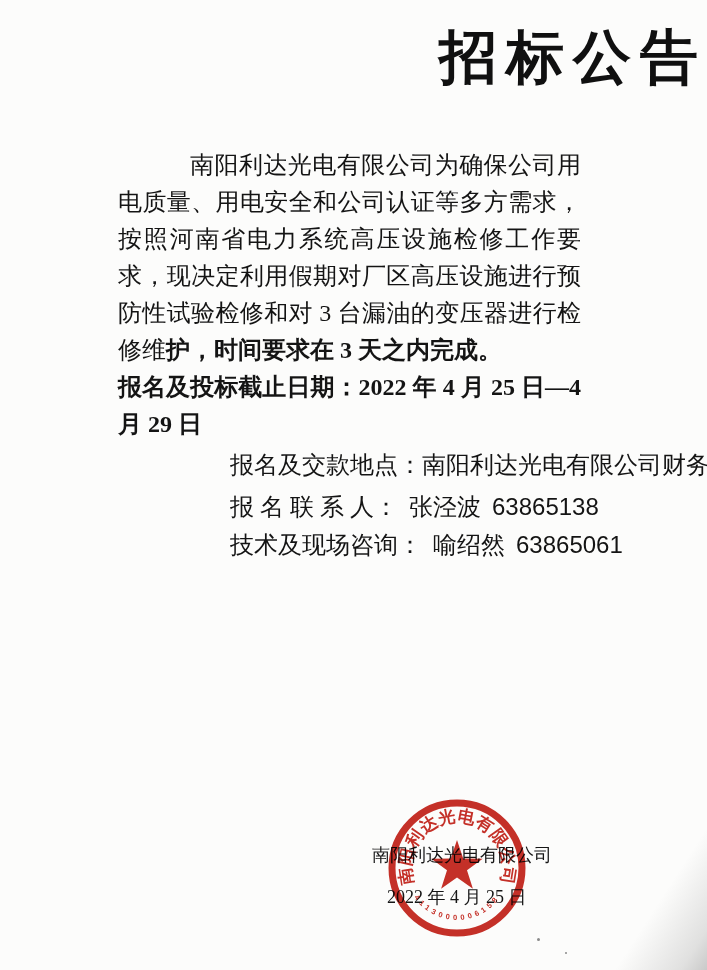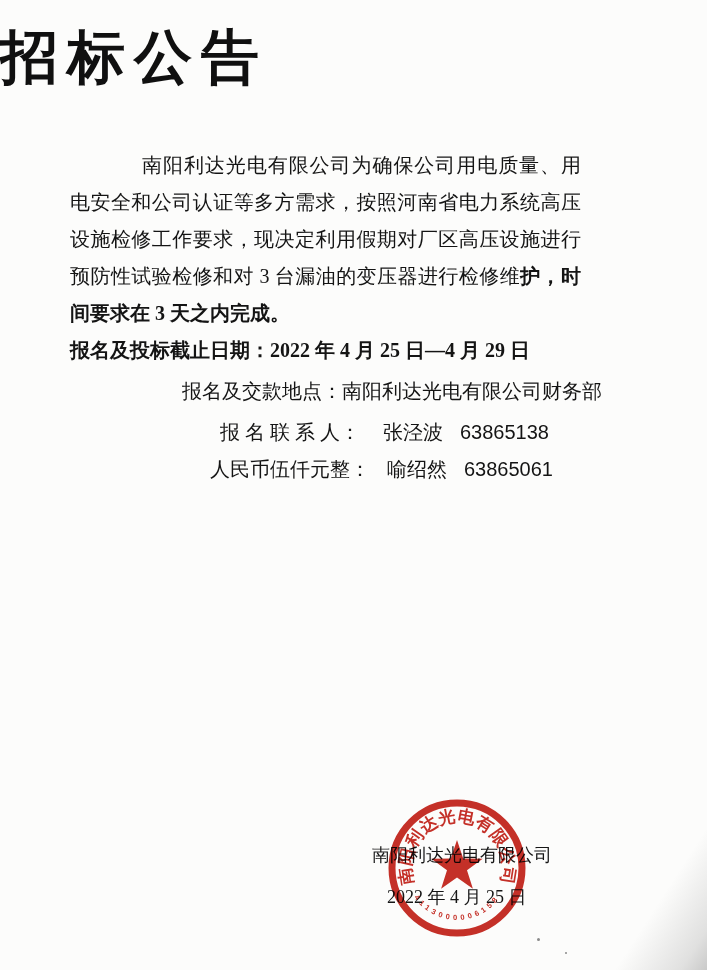--- a/index.html
+++ b/index.html
@@ -8,28 +8,28 @@
     background:#e9e9e9;
     font-family:"Liberation Serif","DejaVu Serif",serif;
   }
   .page{
     position:relative;width:707px;height:970px;overflow:hidden;
     background:#fcfcfb;color:#141414;
   }
   
   .doc-title{
     position:absolute;top:22px;left:0;width:100%;
-    text-align:left;font-size:58px;font-weight:700;
+    text-align:right;font-size:58px;font-weight:700;
     letter-spacing:9px;line-height:1.25;color:#101010;
   }
   
   .doc-body{
     position:absolute;top:147px;left:0;width:643px;
-    padding:0 62px 0 70px;box-sizing:border-box;
-    font-size:20px;line-height:37px;text-align:justify;
+    padding:0 62px 0 118px;box-sizing:border-box;
+    font-size:24px;line-height:37px;text-align:justify;
   }
   .doc-body p{margin:0;}
   .para-indent{text-indent:72px;}
   .p2{margin-top:11px;}
   .p3{margin-top:2px;}
   .p5{margin-top:5px;}
   .b{font-weight:700;}
   
   .c-row{margin:0 0 0 112px;white-space:nowrap;text-align:center;}
   .c-row2{margin-top:4px;}
@@ -76,21 +76,21 @@
 
     <div class="c-row c-row2">
       <span class="c-label">报名及交款地点：</span><span>南阳利达光电有限公司财务部</span>
     </div>
 
     <div class="c-row c-row2">
       <span class="c-label">报 名 联 系 人：</span><span class="c-name">张泾波</span><span class="c-phone">63865138</span>
     </div>
 
     <div class="c-row">
-      <span class="c-label">人民币伍仟元整：</span><span class="c-name">喻绍然</span><span class="c-phone">63865061</span>
+      <span class="c-label">技术及现场咨询：</span><span class="c-name">喻绍然</span><span class="c-phone">63865061</span>
     </div>
   </div>
 
   <div class="signoff-company">南阳利达光电有限公司</div>
   <div class="signoff-date">2022 年 4 月 25 日</div>
 
   <svg class="seal" viewBox="0 0 140 140" xmlns="http://www.w3.org/2000/svg">
     <defs>
       <path id="sealTopArc" d="M 26.8 85.7 A 46 46 0 1 1 113.2 85.7" fill="none"></path>
       <path id="sealBottomArc" d="M 27.4 99.8 A 52 52 0 0 0 112.6 99.8" fill="none"></path>

